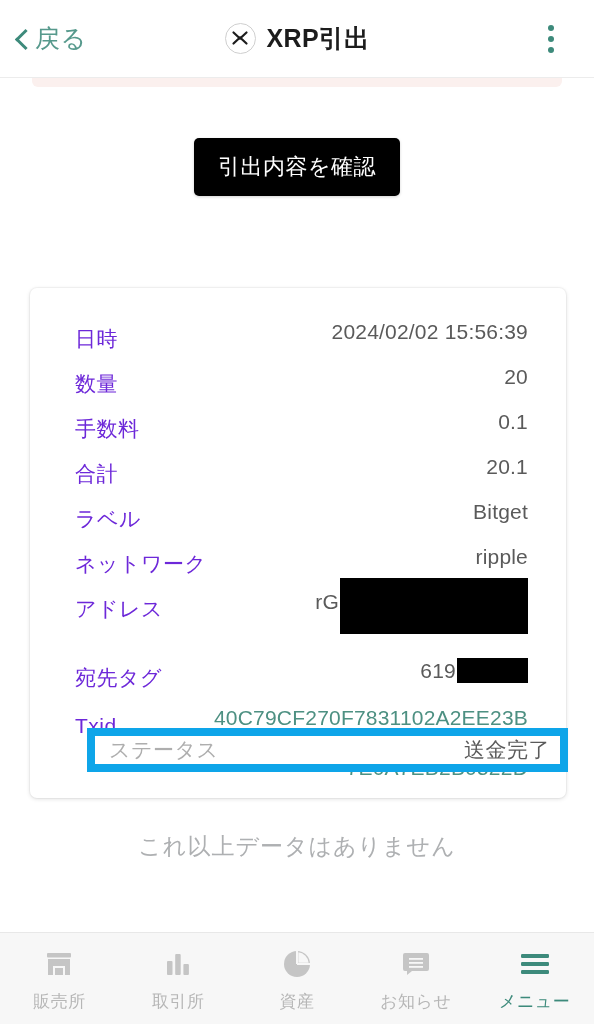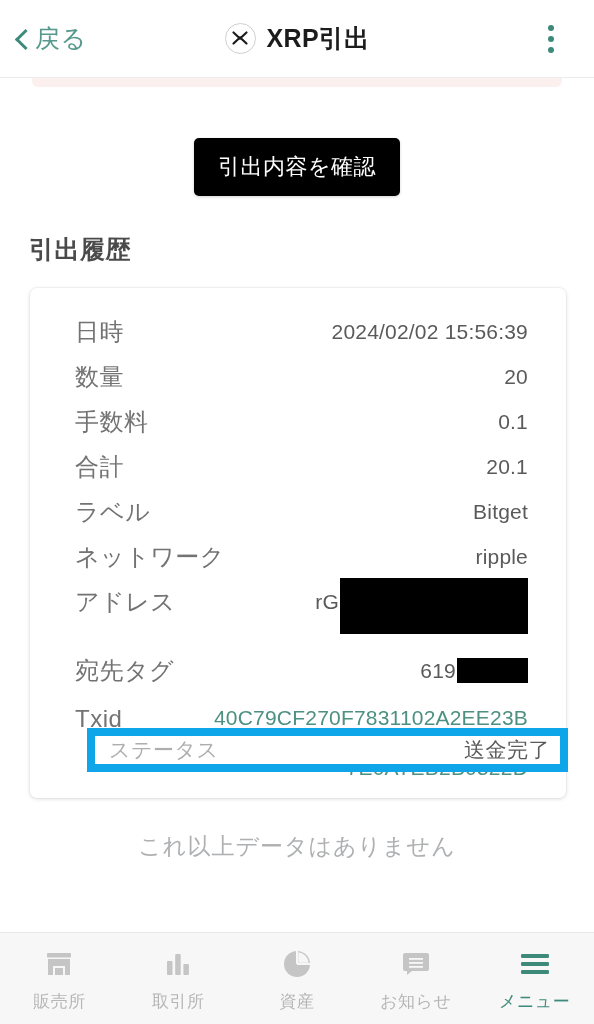--- a/index.html
+++ b/index.html
@@ -144,25 +144,26 @@
   }
   .row {
     position: relative;
     height: 45px;
     display: flex;
     align-items: flex-start;
     padding: 0 38px 0 45px;
     justify-content: space-between;
   }
   .row .lbl {
-    font-size: 24px;
-    color: #737373;
+    font-size: 21px;
+    color: #6d28d9;
     letter-spacing: .5px;
     white-space: nowrap;
     line-height: 28px;
+    margin-top: 7px;
   }
   .row .val {
     font-size: 21px;
     color: #5a5a5a;
     text-align: right;
     letter-spacing: .2px;
     line-height: 28px;
     white-space: nowrap;
   }
   .row.addr { height: 69px; }
@@ -267,21 +268,20 @@
 
     <div class="kebab">
       <i></i>
         <i></i>
         <i></i>
     </div>
   </div>
 
   <button class="confirm-btn">引出内容を確認</button>
 
-  <div class="section-title">引出履歴</div>
 
   <div class="card">
     <div class="rows">
 
       <div class="row">
         <span class="lbl">日時</span>
         <span class="val">2024/02/02 15:56:39</span>
       </div>
       <div class="row">
         <span class="lbl">数量</span>

